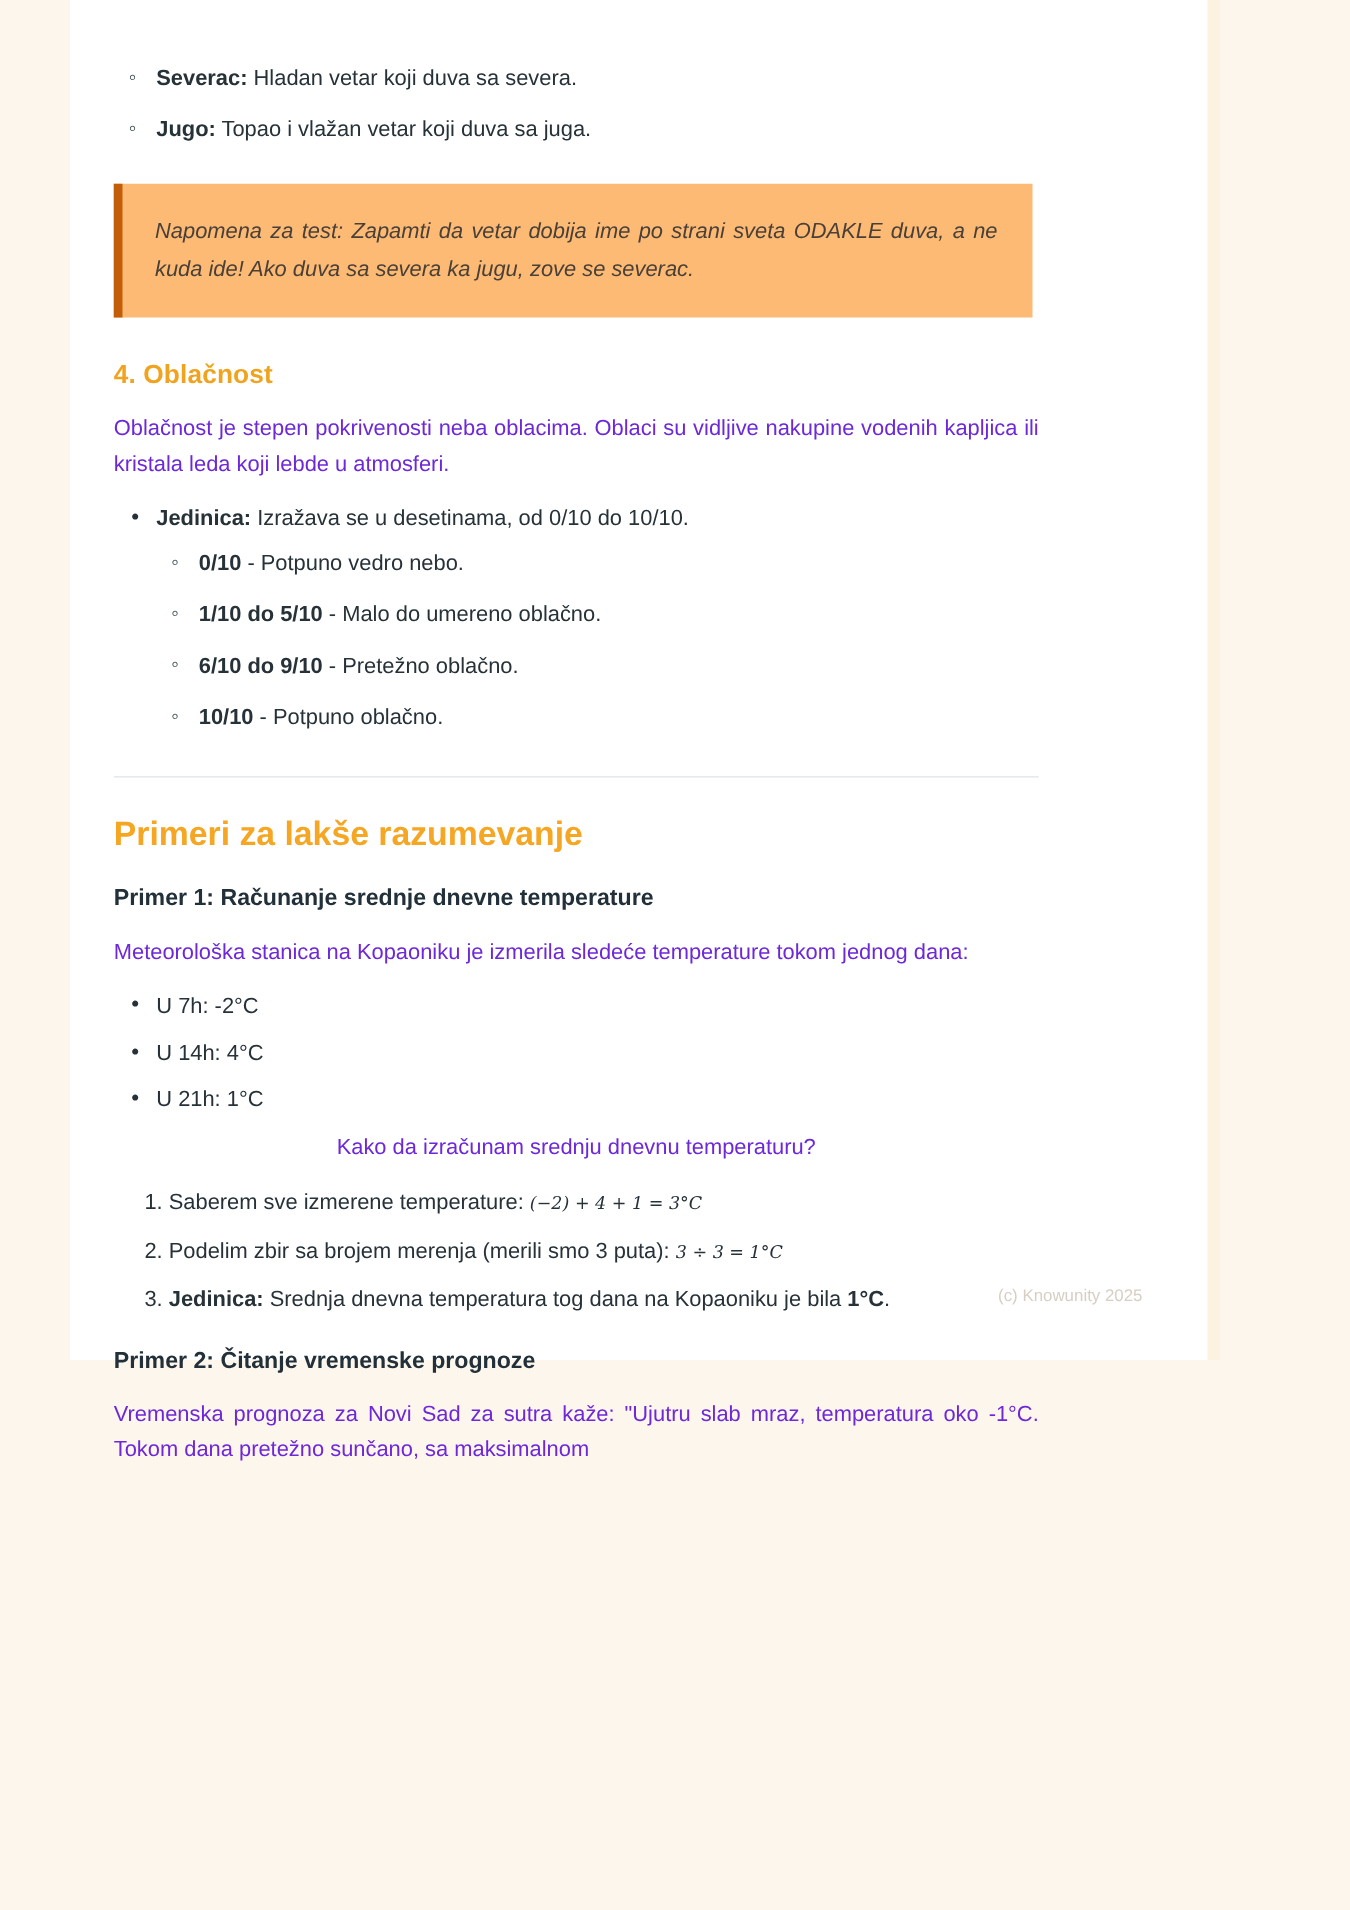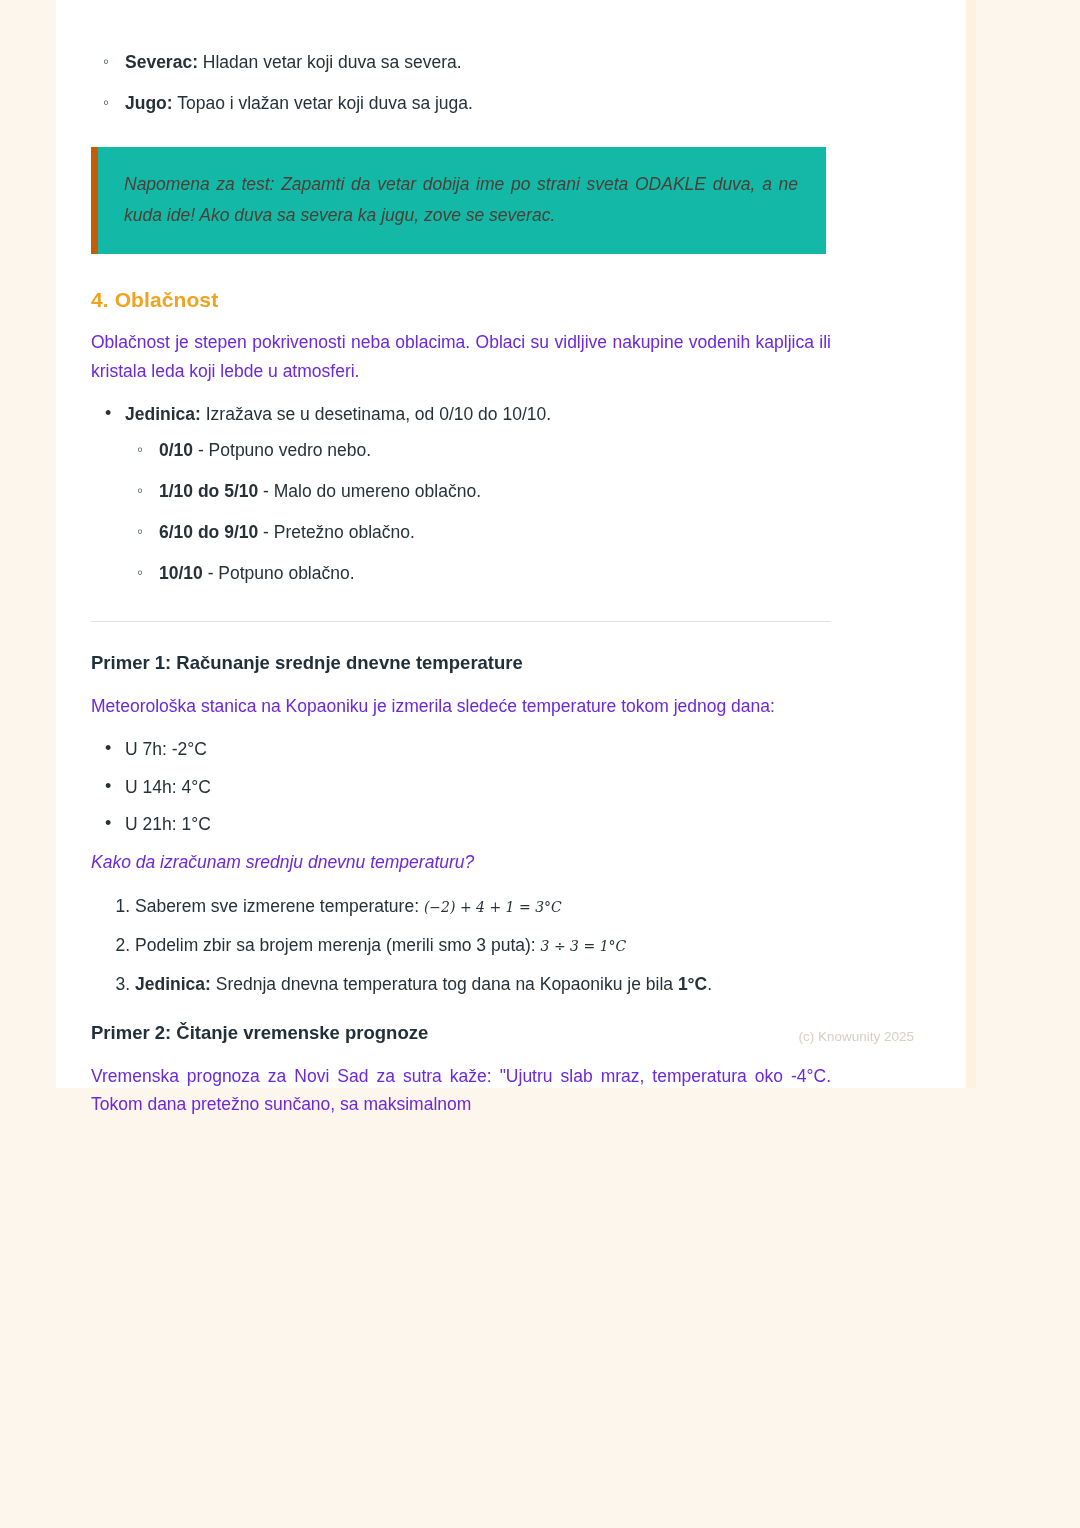--- a/index.html
+++ b/index.html
@@ -89,21 +89,21 @@
     line-height: 1.6;
     margin: 0 0 11px 0;
     color: #263238;
   }
   b, strong, .b {
     font-weight: bold;
   }
 
   
   .callout {
-    background: #14b8a6;
+    background: #fdba74;
     border-left: 7px solid #c25e0a;
     margin: 30px 0 34px 0;
     padding: 22px 28px 24px 26px;
     box-sizing: border-box;
     width: 735px;
   }
   .callout p {
     margin: 0;
     font-style: italic;
     font-size: 17.5px;
@@ -132,22 +132,21 @@
     color: #22303a;
   }
   p.body {
     font-size: 17.5px;
     line-height: 1.62;
     margin: 0 0 16px 0;
     text-align: justify;
     color: #6d28d9;
   }
   p.body.nojust {
-    text-align: left;
-    font-style: italic;
+    text-align: center;
   }
   hr.rule {
     border: none;
     border-top: 1px solid #dfe3e6;
     margin: 34px 0 30px 0;
   }
   .math {
     font-family: "DejaVu Serif", serif;
     font-style: italic;
     font-size: 14px;
@@ -188,20 +187,21 @@
           <li><b>0/10</b><span> - Potpuno vedro nebo.</span></li>
           <li><b>1/10 do 5/10</b><span> - Malo do umereno oblačno.</span></li>
           <li><b>6/10 do 9/10</b><span> - Pretežno oblačno.</span></li>
           <li><b>10/10</b><span> - Potpuno oblačno.</span></li>
         </ul>
       </li>
     </ul>
 
     <hr class="rule">
 
+    <h2 class="big-section">Primeri za lakše razumevanje</h2>
 
     <h3 class="sub">Primer 1: Računanje srednje dnevne temperature</h3>
     <p class="body">Meteorološka stanica na Kopaoniku je izmerila sledeće temperature tokom jednog dana:</p>
 
     <ul class="disc">
       <li>U 7h: -2°C</li>
       <li>U 14h: 4°C</li>
       <li>U 21h: 1°C</li>
     </ul>
 
@@ -213,18 +213,18 @@
       </li>
       <li>
         <span>Podelim zbir sa brojem merenja (merili smo 3 puta): </span><span class="math">3 ÷ 3 = 1°C</span>
       </li>
       <li>
         <b>Jedinica:</b><span> Srednja dnevna temperatura tog dana na Kopaoniku je bila </span><b>1°C</b><span>.</span>
       </li>
     </ol>
 
     <h3 class="sub">Primer 2: Čitanje vremenske prognoze</h3>
-    <p class="body">Vremenska prognoza za Novi Sad za sutra kaže: "Ujutru slab mraz, temperatura oko -4°C. Tokom dana pretežno sunčano, sa maksimalnom</p>
+    <p class="body">Vremenska prognoza za Novi Sad za sutra kaže: "Ujutru slab mraz, temperatura oko -1°C. Tokom dana pretežno sunčano, sa maksimalnom</p>
 
   </div>
 
   <div class="watermark">(c) Knowunity 2025</div>
 </div>
 
 </body></html>

